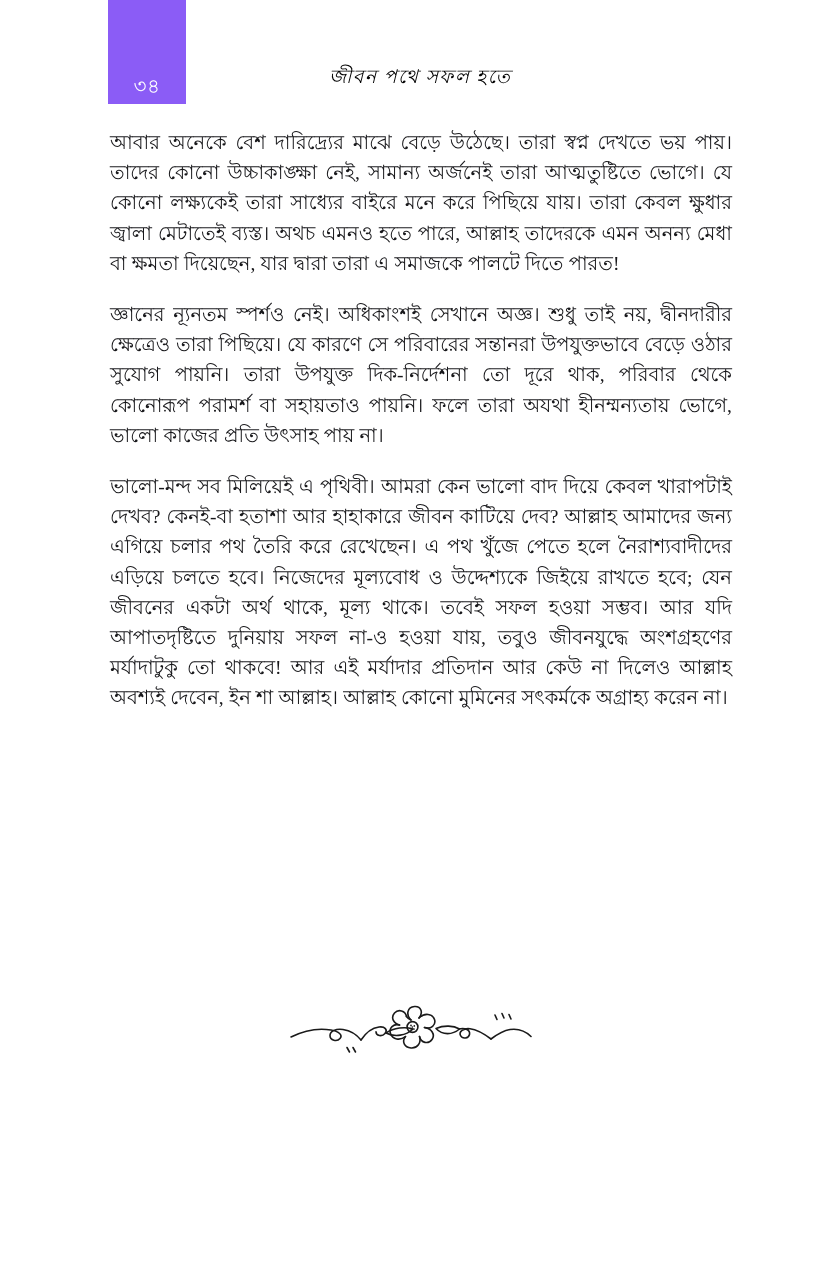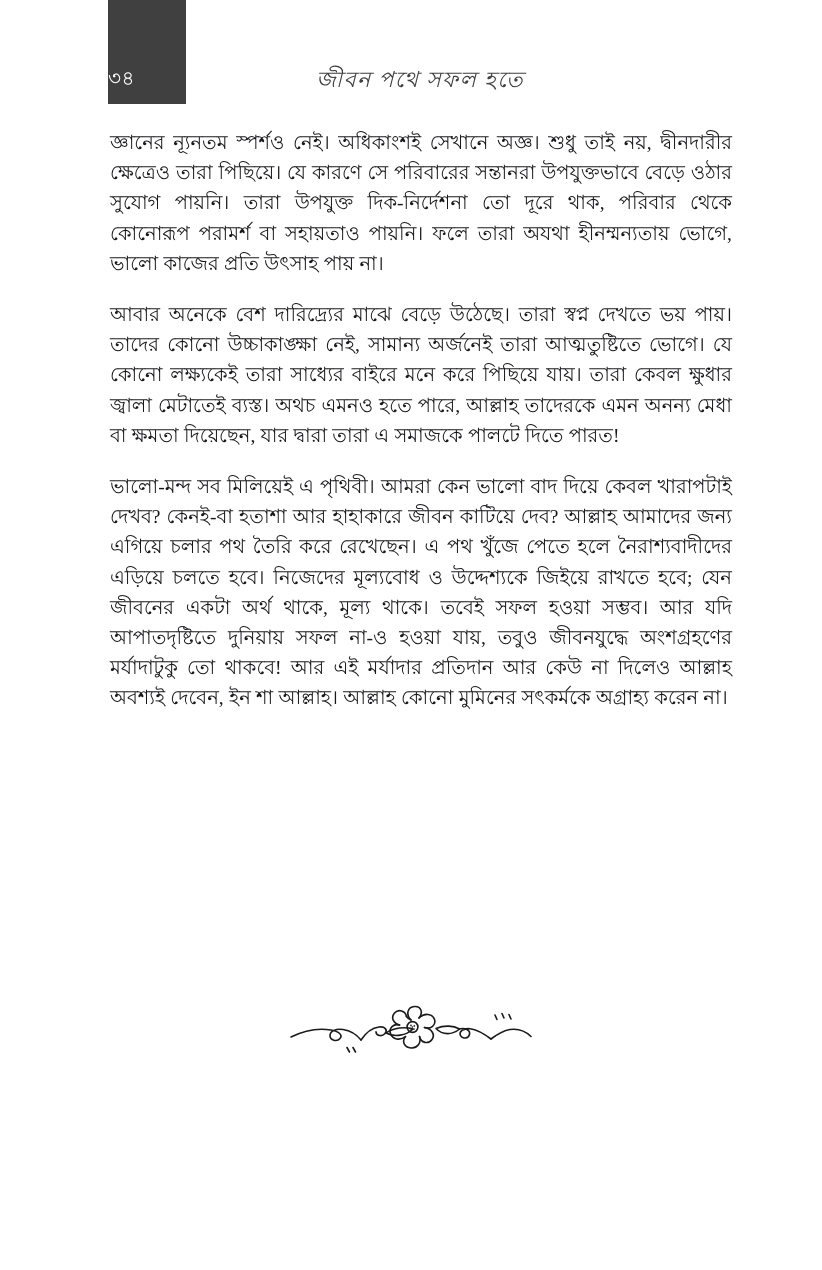--- a/index.html
+++ b/index.html
@@ -16,42 +16,43 @@
     font-family: "Liberation Serif", "DejaVu Serif", serif;
   }
 
   
   .page-number-box {
     position: absolute;
     left: 108px;
     top: 0px;
     width: 78px;
     height: 104px;
-    background: #404040;
+    background: #8b5cf6;
     display: flex;
     align-items: flex-end;
+    justify-content: center;
     box-sizing: border-box;
-    padding-bottom: 16px;
+    padding-bottom: 8px;
   }
   .page-number-text {
     color: #ffffff;
     font-size: 20px;
     line-height: 1;
     letter-spacing: 0.5px;
     font-family: "Liberation Serif", "DejaVu Serif", serif;
   }
   .running-title {
     position: absolute;
     left: 186px;
     top: 62px;
     width: 468px;
     text-align: center;
     font-style: italic;
-    font-size: 22px;
-    color: #404040;
+    font-size: 19px;
+    color: #000000;
     letter-spacing: 1.4px;
     white-space: nowrap;
     font-family: "Liberation Serif", "DejaVu Serif", serif;
   }
 
   
   .body-block {
     position: absolute;
     left: 110px;
     top: 128px;
@@ -90,22 +91,22 @@
 
 <div class="page">
 
   <div class="page-number-box">
     <span class="page-number-text">৩৪</span>
   </div>
 
   <div class="running-title">জীবন পথে সফল হতে</div>
 
   <div class="body-block">
+    <p class="body-paragraph">আবার অনেকে বেশ দারিদ্র্যের মাঝে বেড়ে উঠেছে। তারা স্বপ্ন দেখতে ভয় পায়। তাদের কোনো উচ্চাকাঙ্ক্ষা নেই, সামান্য অর্জনেই তারা আত্মতুষ্টিতে ভোগে। যে কোনো লক্ষ্যকেই তারা সাধ্যের বাইরে মনে করে পিছিয়ে যায়। তারা কেবল ক্ষুধার জ্বালা মেটাতেই ব্যস্ত। অথচ এমনও হতে পারে, আল্লাহ তাদেরকে এমন অনন্য মেধা বা ক্ষমতা দিয়েছেন, যার দ্বারা তারা এ সমাজকে পালটে দিতে পারত!</p>
     <p class="body-paragraph">জ্ঞানের ন্যূনতম স্পর্শও নেই। অধিকাংশই সেখানে অজ্ঞ। শুধু তাই নয়, দ্বীনদারীর ক্ষেত্রেও তারা পিছিয়ে। যে কারণে সে পরিবারের সন্তানরা উপযুক্তভাবে বেড়ে ওঠার সুযোগ পায়নি। তারা উপযুক্ত দিক-নির্দেশনা তো দূরে থাক, পরিবার থেকে কোনোরূপ পরামর্শ বা সহায়তাও পায়নি। ফলে তারা অযথা হীনম্মন্যতায় ভোগে, ভালো কাজের প্রতি উৎসাহ পায় না।</p>
-    <p class="body-paragraph">আবার অনেকে বেশ দারিদ্র্যের মাঝে বেড়ে উঠেছে। তারা স্বপ্ন দেখতে ভয় পায়। তাদের কোনো উচ্চাকাঙ্ক্ষা নেই, সামান্য অর্জনেই তারা আত্মতুষ্টিতে ভোগে। যে কোনো লক্ষ্যকেই তারা সাধ্যের বাইরে মনে করে পিছিয়ে যায়। তারা কেবল ক্ষুধার জ্বালা মেটাতেই ব্যস্ত। অথচ এমনও হতে পারে, আল্লাহ তাদেরকে এমন অনন্য মেধা বা ক্ষমতা দিয়েছেন, যার দ্বারা তারা এ সমাজকে পালটে দিতে পারত!</p>
     <p class="body-paragraph">ভালো-মন্দ সব মিলিয়েই এ পৃথিবী। আমরা কেন ভালো বাদ দিয়ে কেবল খারাপটাই দেখব? কেনই-বা হতাশা আর হাহাকারে জীবন কাটিয়ে দেব? আল্লাহ আমাদের জন্য এগিয়ে চলার পথ তৈরি করে রেখেছেন। এ পথ খুঁজে পেতে হলে নৈরাশ্যবাদীদের এড়িয়ে চলতে হবে। নিজেদের মূল্যবোধ ও উদ্দেশ্যকে জিইয়ে রাখতে হবে; যেন জীবনের একটা অর্থ থাকে, মূল্য থাকে। তবেই সফল হওয়া সম্ভব। আর যদি আপাতদৃষ্টিতে দুনিয়ায় সফল না-ও হওয়া যায়, তবুও জীবনযুদ্ধে অংশগ্রহণের মর্যাদাটুকু তো থাকবে! আর এই মর্যাদার প্রতিদান আর কেউ না দিলেও আল্লাহ অবশ্যই দেবেন, ইন শা আল্লাহ। আল্লাহ কোনো মুমিনের সৎকর্মকে অগ্রাহ্য করেন না।</p>
   </div>
 
   <div class="ornament">
     <svg viewBox="0 0 248 72" xmlns="http://www.w3.org/2000/svg" fill="none" stroke="#1a1a1a" stroke-width="1.6" stroke-linecap="round" stroke-linejoin="round">
 
       <path d="M4 40 C 18 33, 32 31, 44 33 C 52 34.5, 56 38, 53 41.5 C 50 45, 43 43.5, 43 38.5 C 43 34, 49 31.5, 56 32.5 C 64 33.7, 70 38, 74 43"></path>
 
       <path d="M74 43 C 78 37, 84 31, 92 30 C 98 29.2, 101 33, 98 36.5 C 95 40, 89 39, 89 34.8"></path>
 

